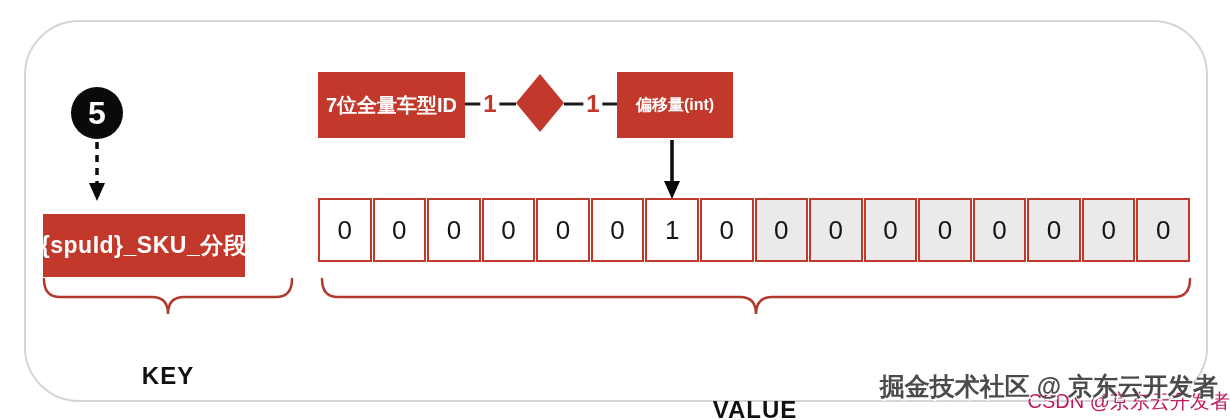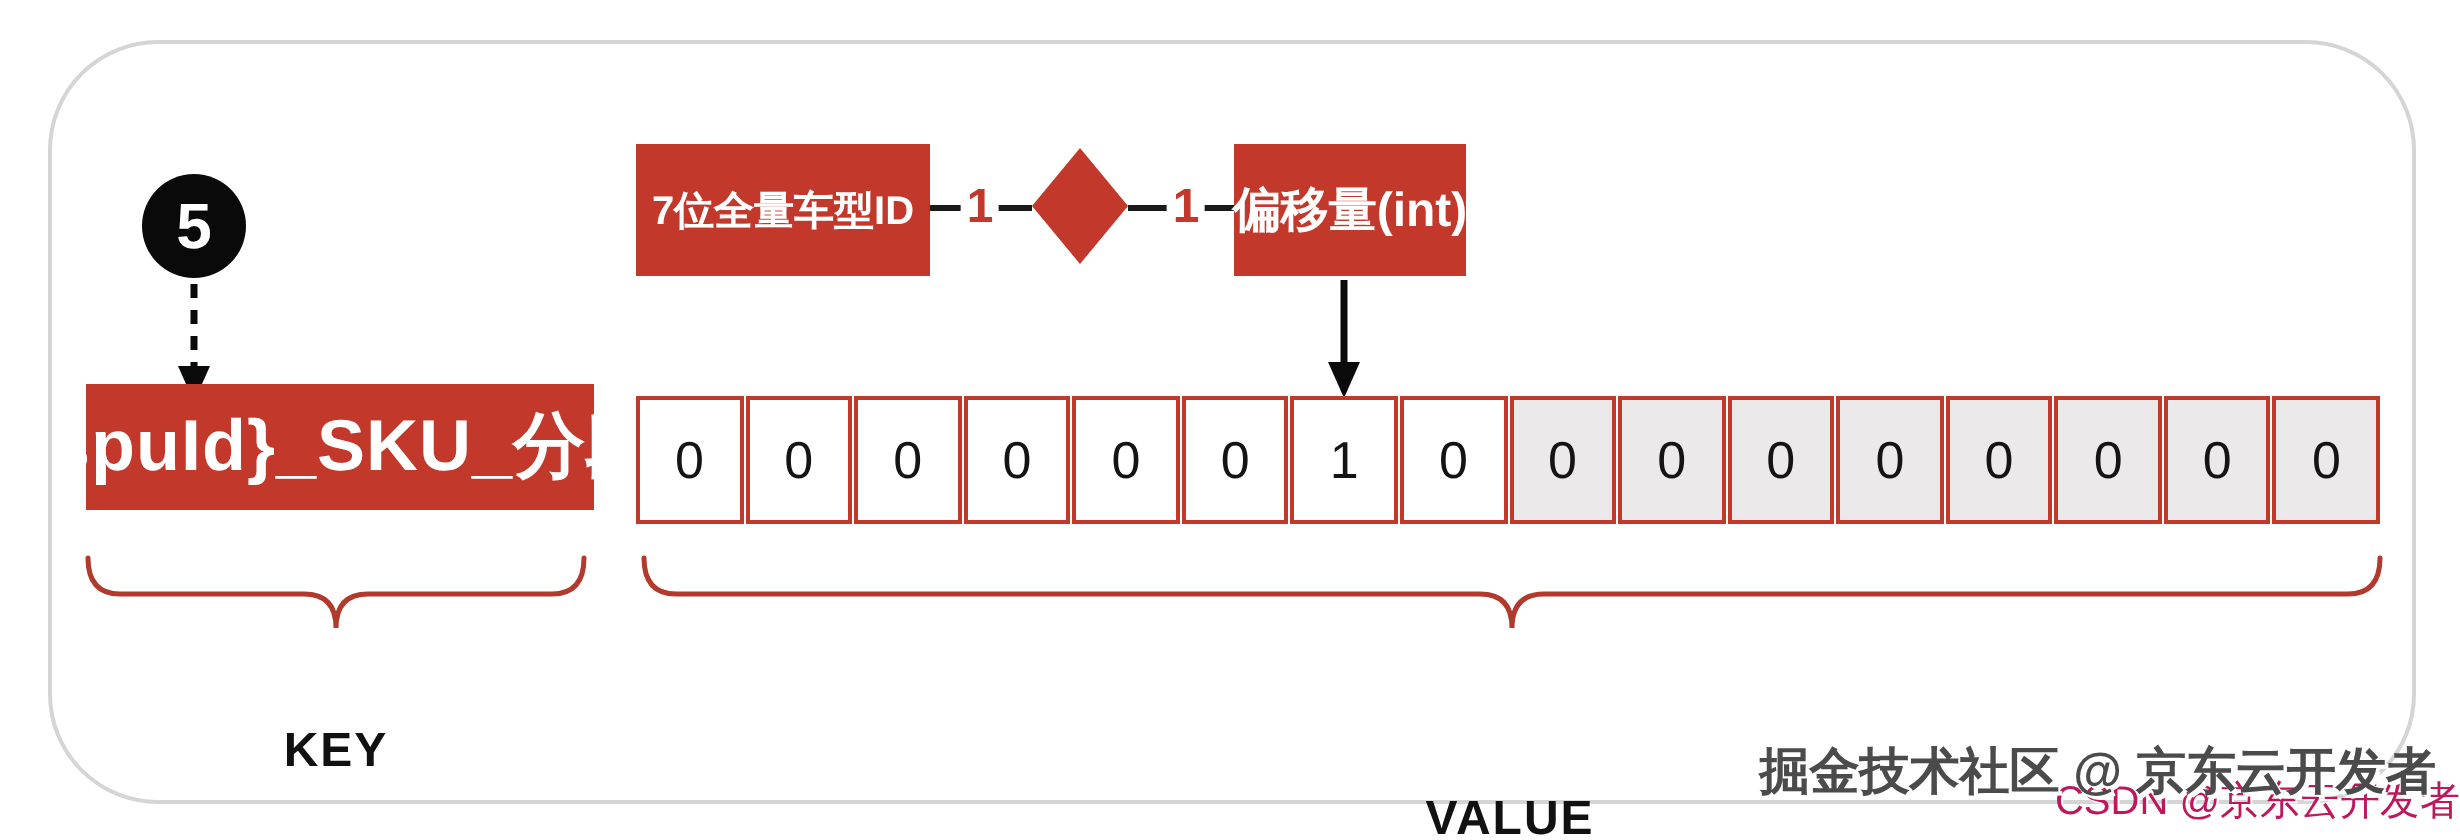--- a/index.html
+++ b/index.html
@@ -14,23 +14,23 @@
   .svg-layer{position:absolute;left:0;top:0;width:1230px;height:420px;pointer-events:none;}
   .badge{
     position:absolute;left:71px;top:87px;width:52px;height:52px;border-radius:50%;
     background:#0a0a0a;color:#ffffff;font-size:32px;font-weight:bold;
     display:flex;align-items:center;justify-content:center;
   }
   .redbox{
     position:absolute;background:#c2392b;color:#ffffff;font-weight:bold;
     display:flex;align-items:center;justify-content:center;white-space:nowrap;text-align:right;
   }
-  .key-box{left:43px;top:192px;width:254px;height:63px;font-size:36px;letter-spacing:0.5px;}
+  .key-box{left:43px;top:214px;width:202px;height:63px;font-size:23px;letter-spacing:0.5px;}
   .entity-left{left:318px;top:72px;width:147px;height:66px;font-size:20px;}
-  .entity-right{left:617px;top:72px;width:116px;height:66px;font-size:24px;}
+  .entity-right{left:617px;top:72px;width:116px;height:66px;font-size:16px;}
   .cardinality{
     position:absolute;transform:translate(-50%,-50%);background:#ffffff;
     color:#c2392b;font-size:24px;font-weight:bold;padding:0 3px;line-height:1;
   }
   .card-left{left:490px;top:104px;}
   .card-right{left:593px;top:104px;}
   .cells{
     position:absolute;left:318px;top:198px;width:872px;height:64px;
     display:flex;gap:1px;
   }

